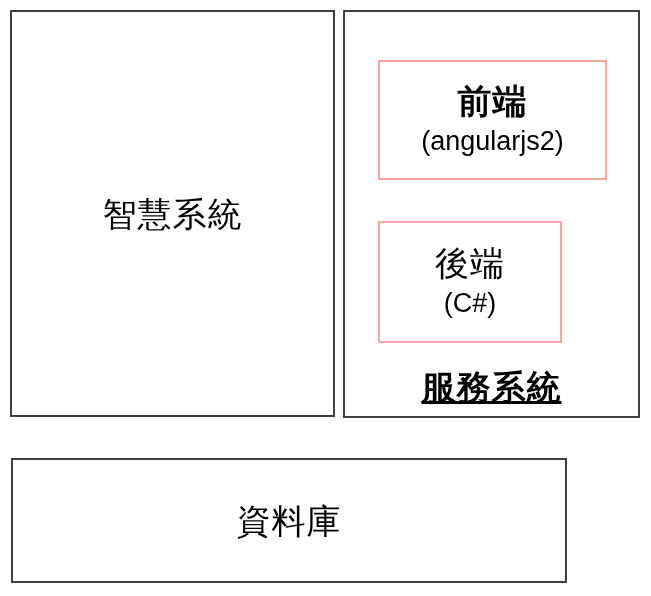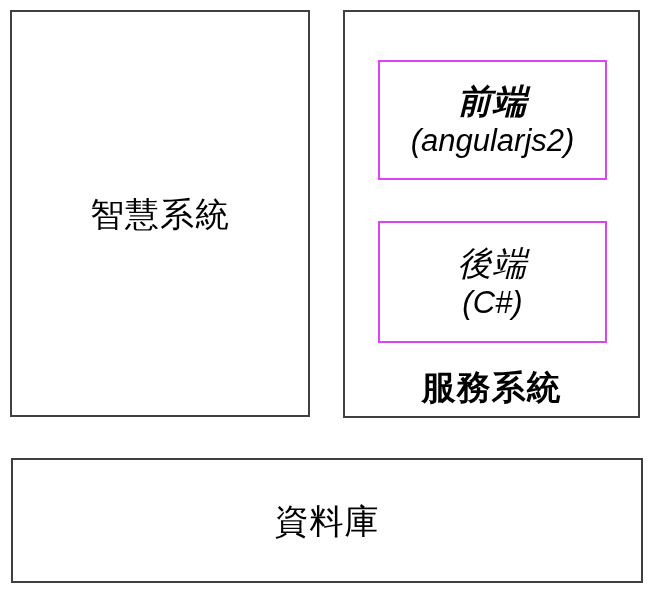--- a/index.html
+++ b/index.html
@@ -23,53 +23,53 @@
     display: flex;
     flex-direction: column;
     align-items: center;
     justify-content: center;
     text-align: center;
   }
   .outer {
     border: 2px solid #3f3f3f;
   }
   .inner {
-    border: 2px solid #d946ef;
-    font-style: italic;
+    border: 2px solid #fca5a5;
   }
   .zh-title {
     font-size: 34px;
     line-height: 42px;
     font-weight: 400;
     letter-spacing: 1px;
     white-space: nowrap;
   }
   .zh-bold {
     font-weight: 700;
   }
   .en-sub {
-    font-size: 31px;
+    font-size: 27px;
     line-height: 38px;
     font-weight: 400;
     white-space: nowrap;
   }
   
-  .intelligence-box { left: 10px; top: 10px; width: 300px; height: 407px; align-items: center; }
+  .intelligence-box { left: 10px; top: 10px; width: 325px; height: 407px; align-items: center; }
   .service-box      { left: 343px; top: 10px; width: 297px; height: 408px; display: block; }
   .frontend-box     { left: 33px; top: 48px; width: 229px; height: 120px; }
-  .backend-box      { left: 33px; top: 209px; width: 229px; height: 122px; }
+  .backend-box      { left: 33px; top: 209px; width: 184px; height: 122px; }
   .service-label {
     position: absolute;
     left: 0;
     right: 0;
     top: 354px;
     height: 42px;
     text-align: center;
+    text-decoration: underline;
   }
-  .database-box     { left: 11px; top: 458px; width: 632px; height: 125px; }
+  .database-box     { left: 11px; top: 458px; width: 556px; height: 125px; }
 </style>
 </head>
 <body>
 
 <div class="canvas">
 
   <div class="box outer intelligence-box">
     <div class="zh-title">智慧系統</div>
   </div>
 

